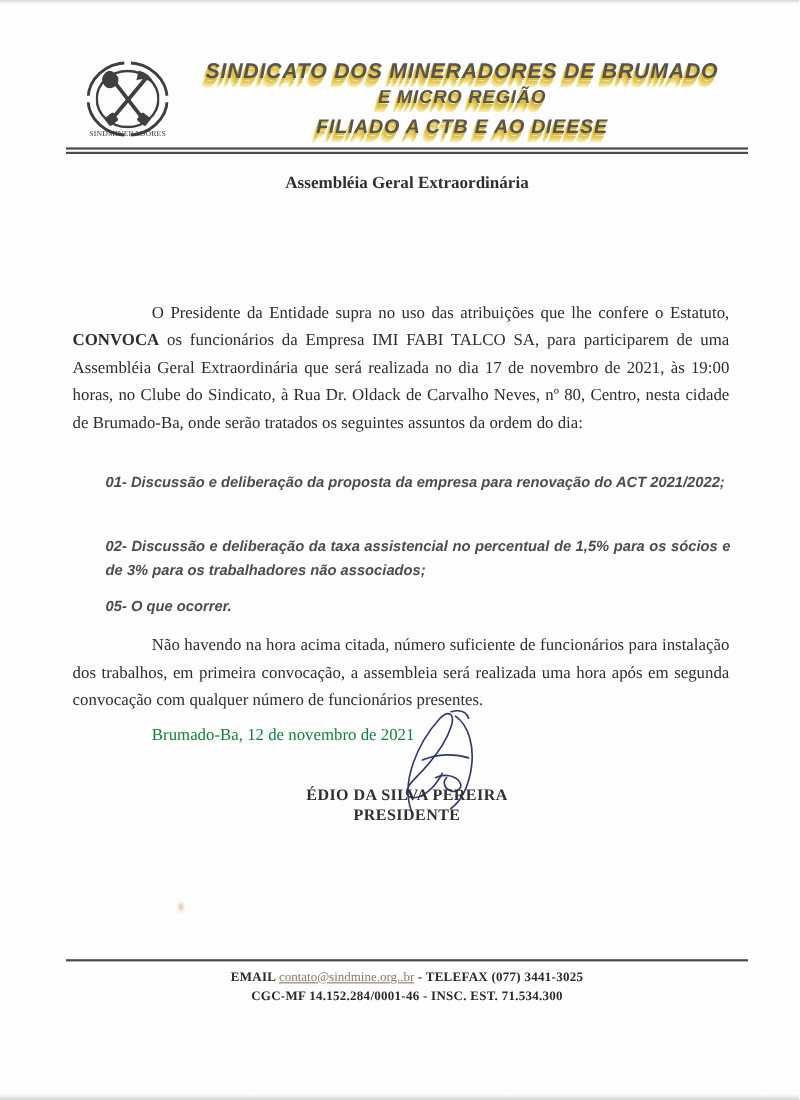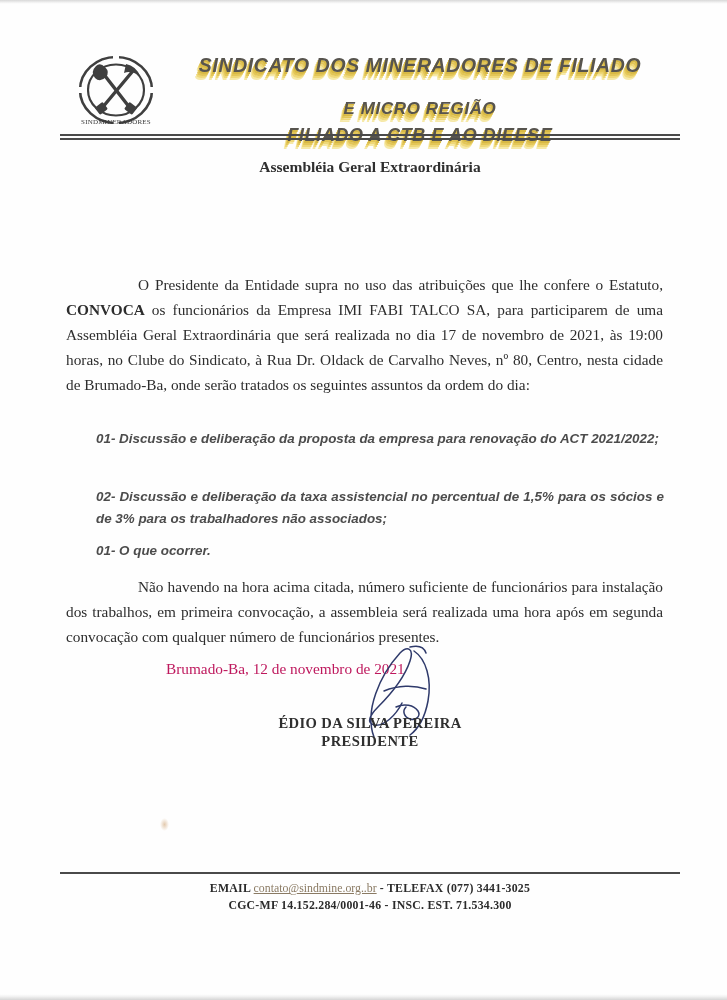--- a/index.html
+++ b/index.html
@@ -62,21 +62,21 @@
     color: #57544e;
     letter-spacing: .6px;
     line-height: 1.0;
     text-shadow:
       -1px 2px 0 #d8b944,
       -2px 4px 0 #e3c658,
       -3px 6px 0 #efd878,
       -4px 8px 0 #f6e9a8;
   }
   .banner-line.l1 { font-size: 19.5px; margin-top: 8px; }
-  .banner-line.l2 { font-size: 17px;  margin-top: 24px; }
+  .banner-line.l2 { font-size: 17px;  margin-top: 4px; }
   .banner-line.l3 { font-size: 18px;  margin-top: 9px; }
 
   .rule-double {
     position: absolute;
     left: 60px; top: 134px;
     width: 620px; height: 6px;
     border-top: 2.5px solid #4a4a4a;
     border-bottom: 2px solid #4a4a4a;
     box-sizing: border-box;
   }
@@ -136,22 +136,21 @@
     color: #4c4c4c;
   }
   .item-1 { top: 428px; }
   .item-2 { top: 486px; }
   .item-3 { top: 540px; }
 
   .datestamp {
     position: absolute;
     left: 138px; top: 660px;
     font-size: 15.3px;
-    color: #be185d;
-    margin-left: 28px;
+    color: #15803d;
   }
 
   
   .signature {
     position: absolute;
     left: 322px; top: 645px;
     width: 140px; height: 95px;
     pointer-events: none;
   }
   .sig-name {
@@ -242,37 +241,37 @@
         <g stroke="#3f3f3f" stroke-width="3.4" fill="none" stroke-linecap="round">
           <line x1="64" y1="22" x2="34" y2="58"></line>
         </g>
         <path d="M58 14 q10 2 14 12 q-9 -6 -16 -3 z" fill="#3f3f3f"></path>
         <rect x="28" y="54" width="10" height="9" rx="1.5" fill="#3f3f3f" transform="rotate(-38 33 58)"></rect>
       </svg>
     </div>
     <div class="logo-caption">SINDMINERADORES</div>
 
     <div class="banner">
-      <div class="banner-line l1">SINDICATO DOS MINERADORES DE FILIADO</div>
+      <div class="banner-line l1">SINDICATO DOS MINERADORES DE BRUMADO</div>
       <div class="banner-line l2">E MICRO REGIÃO</div>
       <div class="banner-line l3">FILIADO A CTB E AO DIEESE</div>
     </div>
   </div>
 
   <div class="rule-double"></div>
 
   <div class="doc-title">
     <div class="t2">Assembléia Geral Extraordinária</div>
   </div>
 
   <div class="body-block para p-main"><span>O Presidente da Entidade supra no uso das atribuições que lhe confere o Estatuto, </span><b>CONVOCA</b><span> os funcionários da Empresa IMI FABI TALCO SA, para participarem de uma Assembléia Geral Extraordinária que será realizada no dia 17 de novembro de 2021, às 19:00 horas, no Clube do Sindicato, à Rua Dr. Oldack de Carvalho Neves, nº 80, Centro, nesta cidade de Brumado-Ba, onde serão tratados os seguintes assuntos da ordem do dia:</span></div>
 
   <div class="items item item-1">01- Discussão e deliberação da proposta da empresa para renovação do ACT 2021/2022;</div>
   <div class="items item item-2">02- Discussão e deliberação da taxa assistencial no percentual de 1,5% para os sócios e de 3% para os trabalhadores não associados;</div>
-  <div class="items item item-3">01- O que ocorrer.</div>
+  <div class="items item item-3">05- O que ocorrer.</div>
 
   <div class="body-block para p-closing">Não havendo na hora acima citada, número suficiente de funcionários para instalação dos trabalhos, em primeira convocação, a assembleia será realizada uma hora após em segunda convocação com qualquer número de funcionários presentes.</div>
 
   <div class="datestamp">Brumado-Ba, 12 de novembro de 2021</div>
 
   <div class="signature">
     <svg width="140" height="95" viewBox="0 0 140 95">
       <g fill="none" stroke="#2f3a6b" stroke-width="1.5" stroke-linecap="round">
         <path d="M52 92 C 42 66, 58 30, 78 8 C 86 0, 92 4, 88 16
                  C 82 34, 66 52, 56 62 C 48 70, 44 78, 52 80

